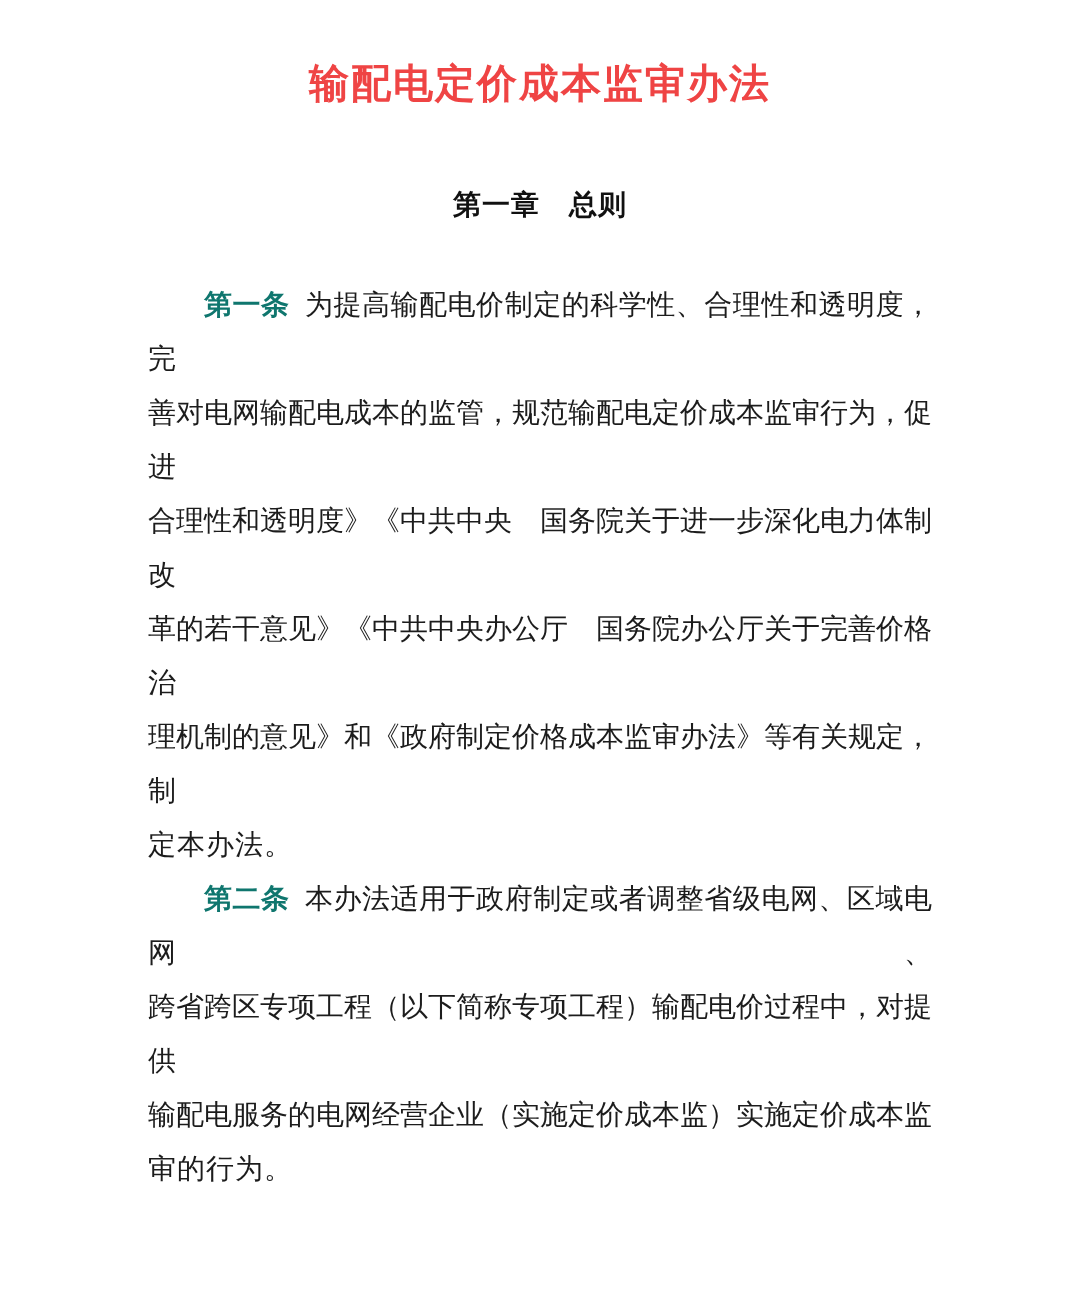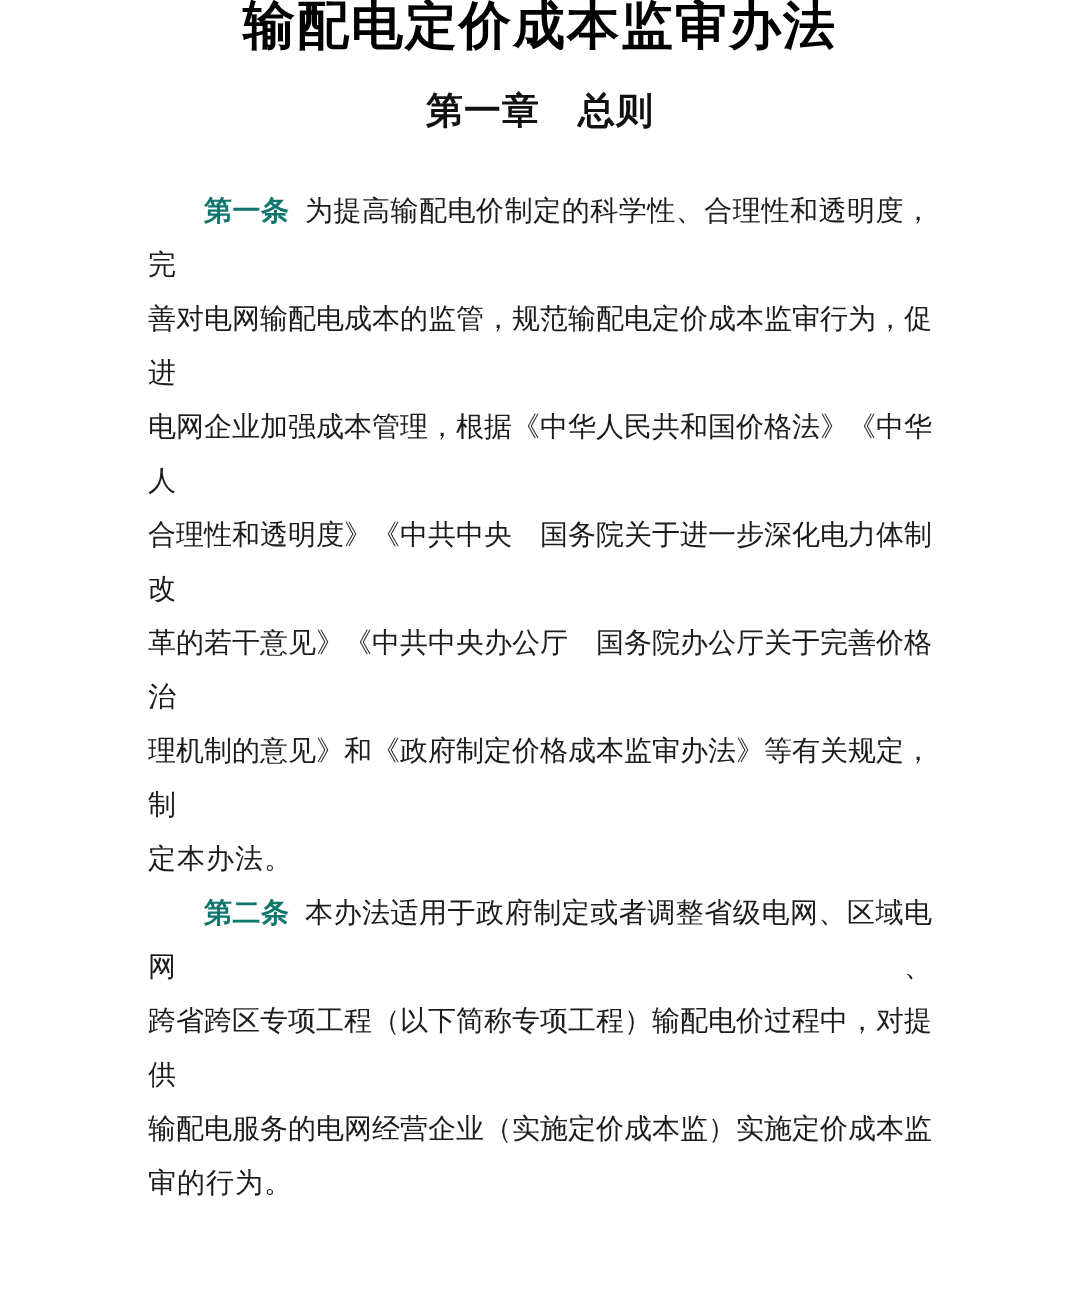--- a/index.html
+++ b/index.html
@@ -13,35 +13,36 @@
     width: 1080px;
     height: 1297px;
     margin: 0 auto;
     background: #ffffff;
     color: #1c1c1c;
     font-family: "Liberation Serif", "DejaVu Serif", serif;
     overflow: hidden;
   }
 
   .doc-title {
+    padding-top: 58px;
     text-align: center;
     font-family: "Liberation Sans", "DejaVu Sans", sans-serif;
     font-weight: 700;
-    font-size: 52px;
+    font-size: 40px;
     line-height: 50px;
     letter-spacing: 2px;
-    color: #000000;
+    color: #ef4444;
   }
 
   .chapter-heading {
-    margin-top: 40px;
+    margin-top: 76px;
     text-align: center;
     font-family: "Liberation Sans", "DejaVu Sans", sans-serif;
     font-weight: 700;
-    font-size: 37px;
+    font-size: 28px;
     line-height: 42px;
     letter-spacing: 1px;
     color: #111111;
   }
 
   .doc-body {
     margin: 52px 148px 0 148px;
     width: 784px;
     font-size: 28px;
     line-height: 54px;
@@ -77,21 +78,20 @@
 
   <div class="doc-title">输配电定价成本监审办法</div>
 
   <div class="chapter-heading">第一章　总则</div>
 
   <div class="doc-body">
 
     <div class="para">
       <div class="line first"><span class="article-label">第一条</span><span>为提高输配电价制定的科学性、合理性和透明度，完</span></div>
       <div class="line">善对电网输配电成本的监管，规范输配电定价成本监审行为，促进</div>
-      <div class="line">电网企业加强成本管理，根据《中华人民共和国价格法》《中华人</div>
       <div class="line">合理性和透明度》《中共中央　国务院关于进一步深化电力体制改</div>
       <div class="line">革的若干意见》《中共中央办公厅　国务院办公厅关于完善价格治</div>
       <div class="line">理机制的意见》和《政府制定价格成本监审办法》等有关规定，制</div>
       <div class="line para-end">定本办法。</div>
     </div>
 
     <div class="para">
       <div class="line first"><span class="article-label">第二条</span><span>本办法适用于政府制定或者调整省级电网、区域电网、</span></div>
       <div class="line">跨省跨区专项工程（以下简称专项工程）输配电价过程中，对提供</div>
       <div class="line">输配电服务的电网经营企业（实施定价成本监）实施定价成本监</div>

